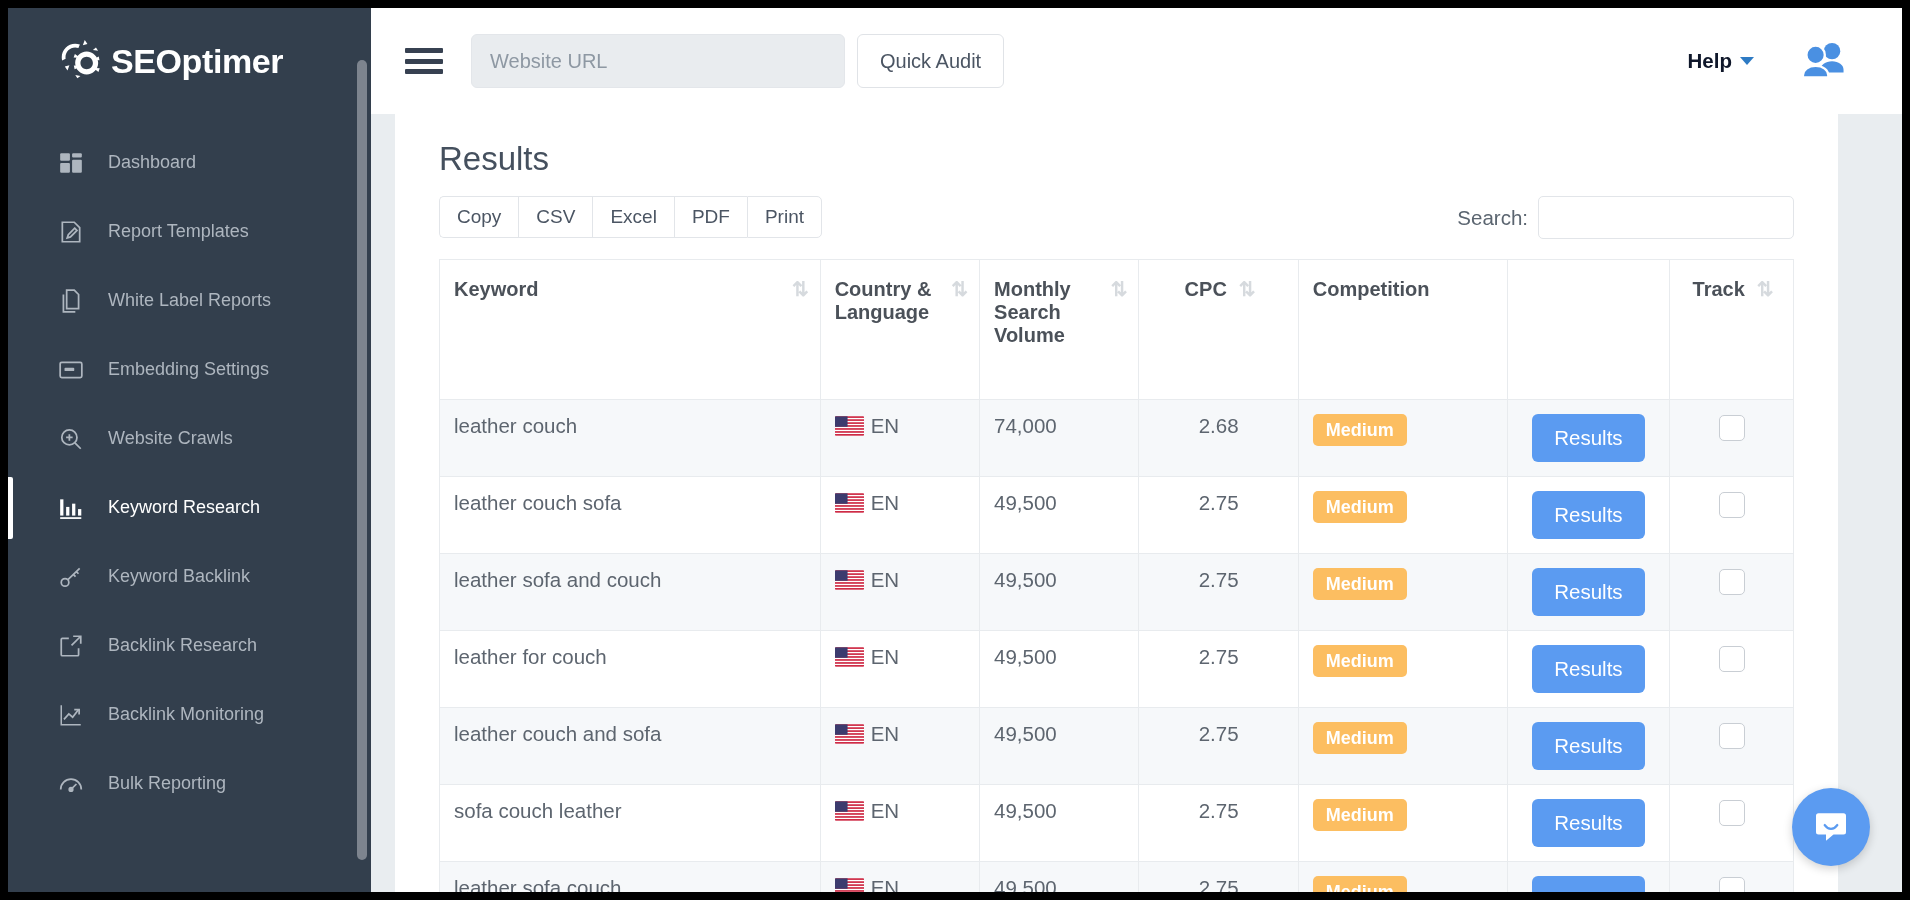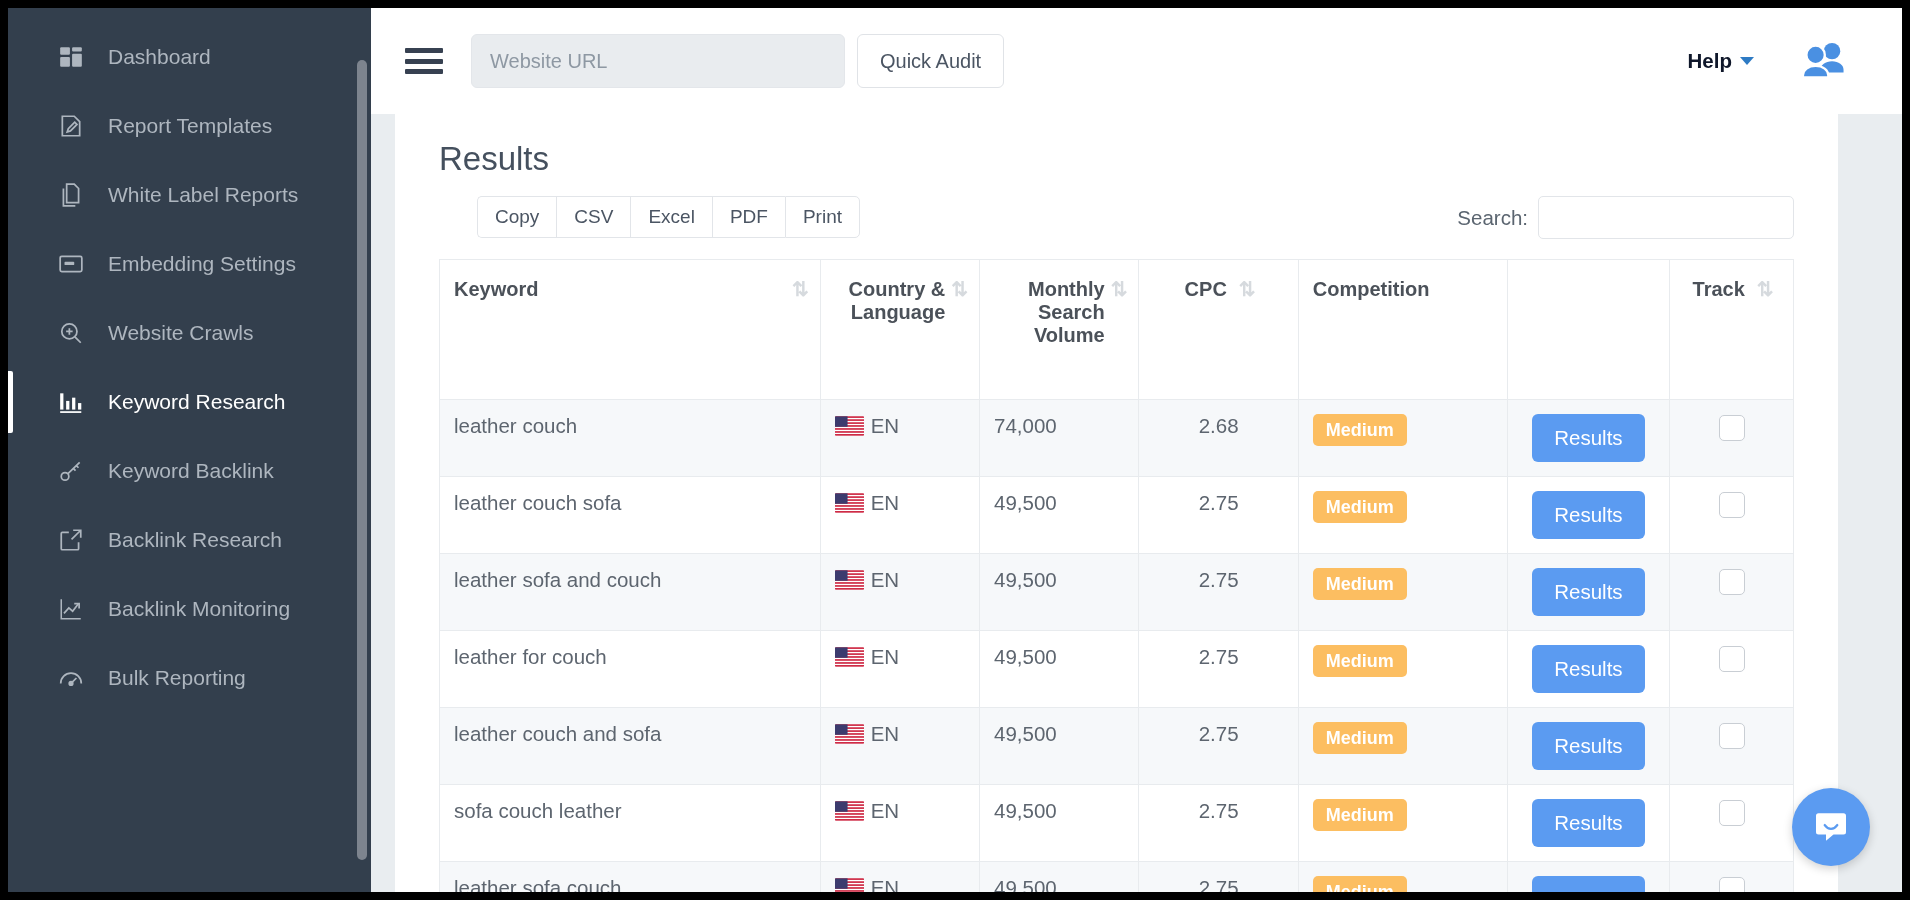--- a/index.html
+++ b/index.html
@@ -52,21 +52,21 @@
   }
   .nav-icon {
     width: 30px; height: 30px;
     flex: 0 0 30px;
     margin-right: 22px;
     display: flex; align-items: center; justify-content: center;
     color: #aeb6bf;
   }
   .nav-label {
     color: #aeb6bf;
-    font-size: 21px;
+    font-size: 18px;
     white-space: nowrap;
   }
   .nav-item.active .nav-label { color: #ffffff; font-weight: 400; text-align: right; }
   .nav-item.active .nav-icon { color: #ffffff; }
   .nav-item.active::before {
     content: "";
     position: absolute;
     left: -8px; top: 4px;
     width: 13px; height: 62px;
     background: #ffffff;
@@ -167,21 +167,21 @@
     color: #45505e;
     font-weight: 400;
     padding: 0 0 18px 44px;
   }
   .toolbar {
     display: flex;
     align-items: flex-start;
     justify-content: space-between;
     padding: 0 44px 0 44px;
   }
-  .btn-group { display: flex; margin-left: 38px; }
+  .btn-group { display: flex; }
   .btn-group button {
     height: 42px;
     padding: 0 17px;
     background: #ffffff;
     border: 1px solid #e2e5e9;
     border-right: none;
     font-size: 19px;
     color: #4b5563;
     font-family: "Liberation Sans", sans-serif;
     cursor: pointer;
@@ -214,21 +214,21 @@
     border-top: 1px solid #e8ebee;
     text-align: left;
     vertical-align: top;
     padding: 18px 14px 52px 14px;
     font-size: 20px;
     font-weight: 700;
     color: #4b5159;
     background: #ffffff;
     position: relative;
   }
-  table.kw th .thwrap { display: flex; align-items: flex-start; justify-content: space-between; gap: 6px; text-align: right; }
+  table.kw th .thwrap { display: flex; align-items: flex-start; justify-content: space-between; gap: 6px; }
   table.kw th.center .thwrap { justify-content: center; gap: 12px; }
   .sort-ico {
     color: #d6dade;
     font-size: 20px;
     line-height: 1;
     flex: 0 0 auto;
     margin-top: 1px;
     letter-spacing: -3px;
   }
   table.kw td {
@@ -291,20 +291,31 @@
     cursor: pointer;
     box-shadow: 0 3px 10px rgba(0,0,0,0.18);
   }
 </style>
 </head>
 <body>
 
 <div class="screen">
 
   <aside class="sidebar">
+    <div class="brand">
+      <span class="brand-logo">
+        <svg viewBox="0 0 48 48" width="46" height="46" fill="#ffffff">
+          <path d="M20 6c-7.7 0-14 6.3-14 14 0 1.2.15 2.4.45 3.5l3.6-1.9c-.1-.5-.15-1-.15-1.6 0-5.6 4.5-10.1 10.1-10.1 1.2 0 2.4.2 3.4.6l1.5-3.6C23.4 6.3 21.7 6 20 6z"></path>
+          <path d="M32 14c-6.6 0-12 5.4-12 12s5.4 12 12 12 12-5.4 12-12-5.4-12-12-12zm0 18.5c-3.6 0-6.5-2.9-6.5-6.5s2.9-6.5 6.5-6.5 6.5 2.9 6.5 6.5-2.9 6.5-6.5 6.5z"></path>
+          <path d="M30 2l2.8 4.2L28 7.6zM12 34l-2.8-4.2L14 28.4z"></path>
+          <path d="M41 21l3.6-1.6.8 3.9-4.4-.3zM23 31l-3.6 1.6-.8-3.9 4.4.3zM38.5 12.4l3.2-2.4 2.2 3.3-5.4-.9zM25.5 39.6l-3.2 2.4-2.2-3.3 5.4.9zM41.6 31.4l4 .2-1.3 3.8-3.7-2.7zM22.4 20.6l-4-.2 1.3-3.8 3.7 2.7z"></path>
+        </svg>
+      </span>
+      <span class="brand-text">SEOptimer</span>
+    </div>
 
     <nav class="nav">
 
       <div class="nav-item">
         <span class="nav-icon">
           <svg viewBox="0 0 24 24" width="26" height="26" fill="currentColor">
               <rect x="2" y="3" width="9" height="7" rx="1"></rect>
               <rect x="13" y="3" width="9" height="4" rx="1"></rect>
               <rect x="13" y="9" width="9" height="12" rx="1"></rect>
               <rect x="2" y="12" width="9" height="9" rx="1"></rect>

